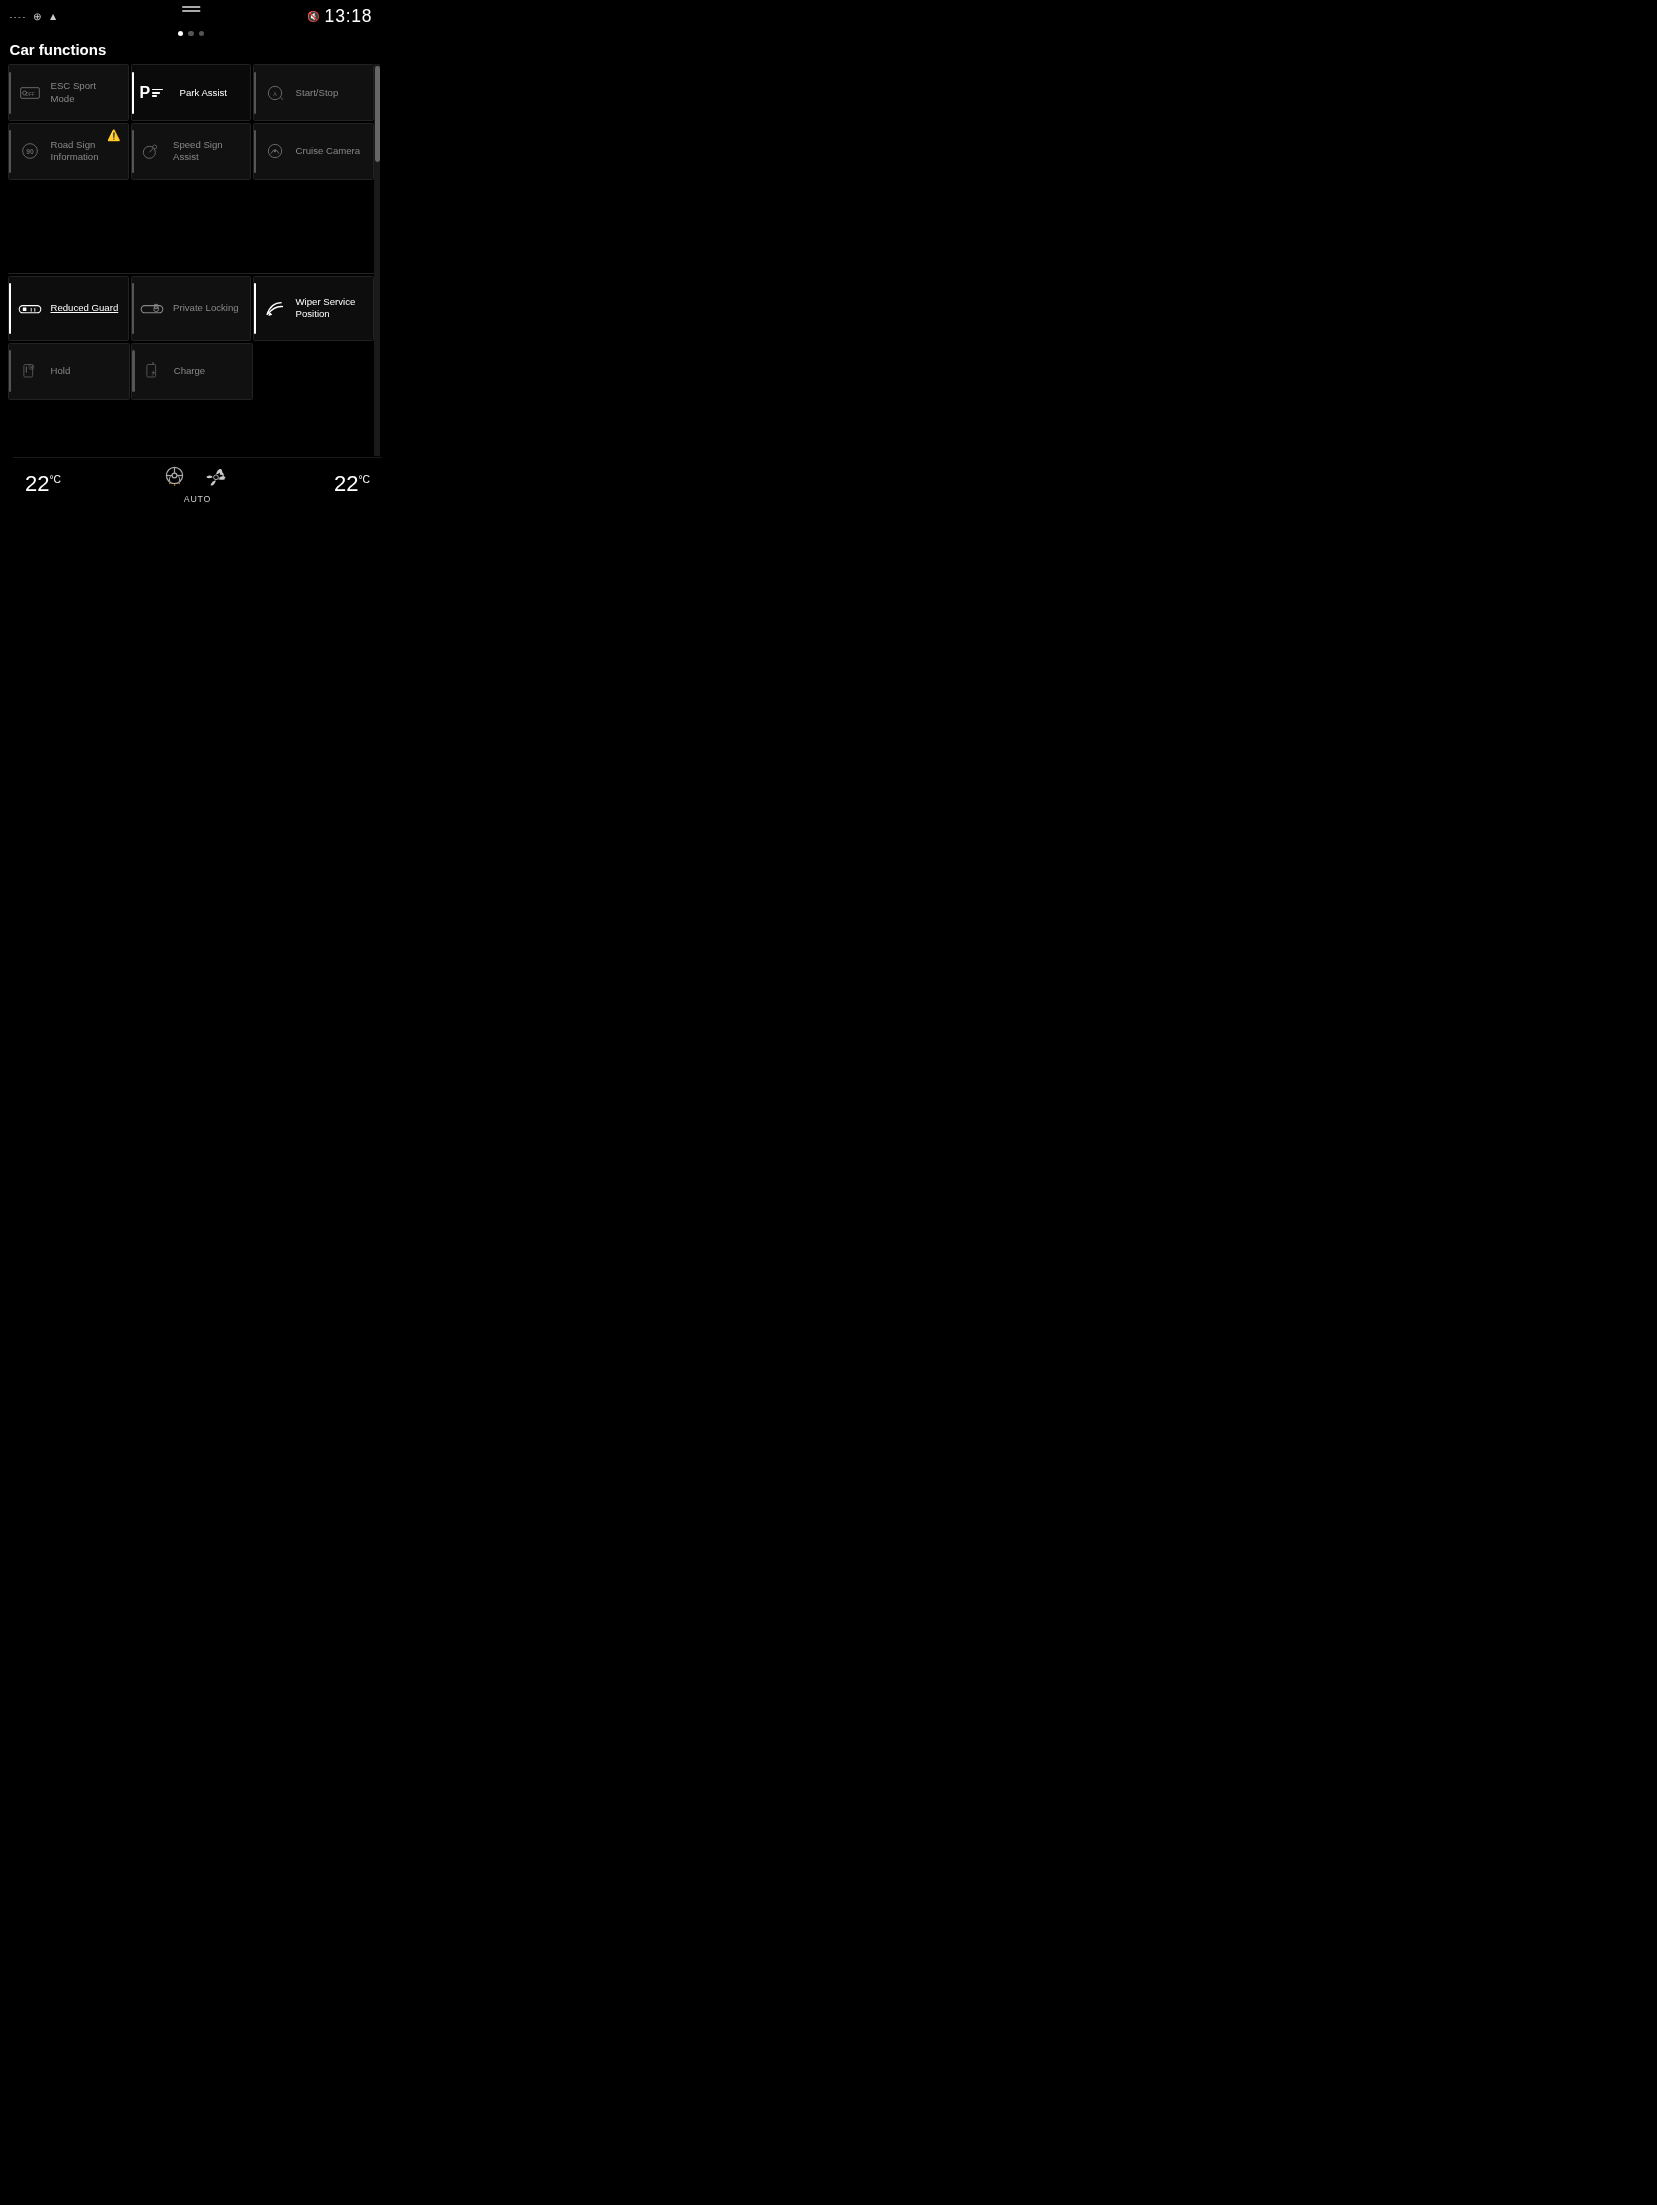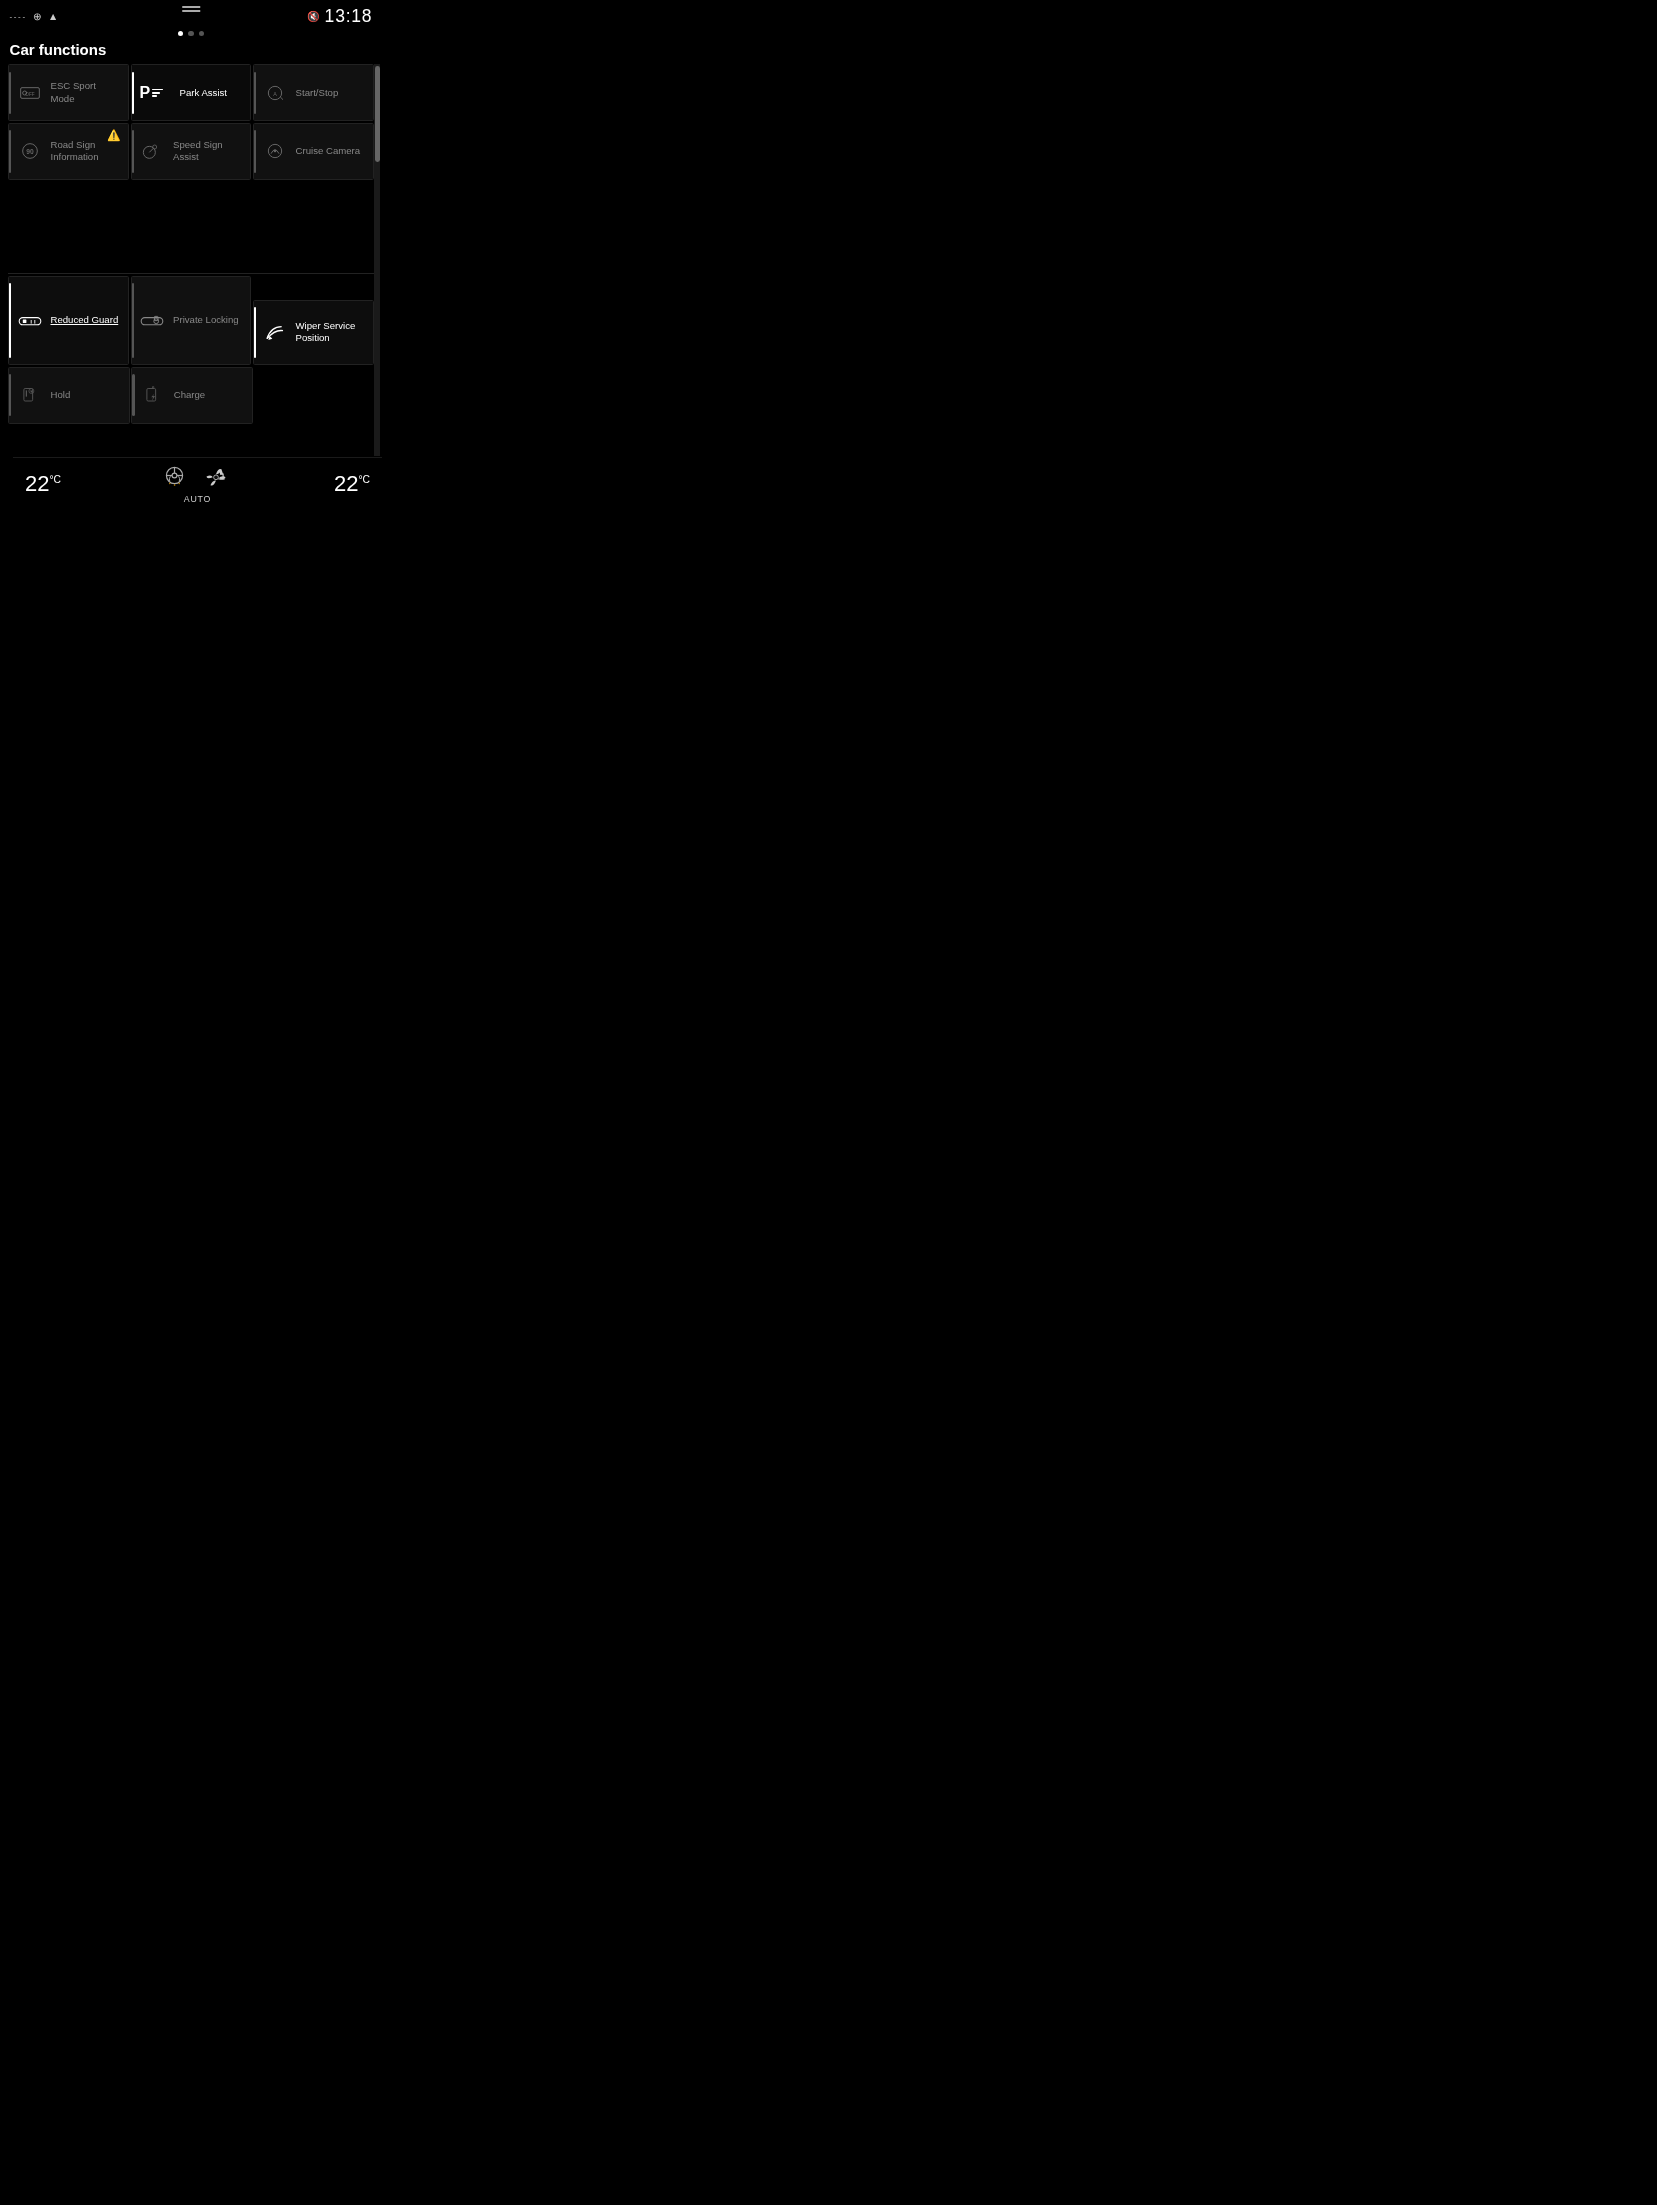--- a/index.html
+++ b/index.html
@@ -399,21 +399,21 @@
         <div class="cell-icon">
           <svg class="svg-icon" viewBox="0 0 40 28" fill="none" xmlns="http://www.w3.org/2000/svg">
             <rect x="2" y="10" width="36" height="12" rx="6" stroke="#888" stroke-width="1.8"></rect>
             <circle cx="27" cy="16" r="4" stroke="#888" stroke-width="1.5"></circle>
             <rect x="24" y="8" width="6" height="7" rx="1" stroke="#888" stroke-width="1.5"></rect>
           </svg>
         </div>
         <span class="cell-label">Private Locking</span>
       </div>
 
-      <div class="grid-cell" style="background:#0d0d0d; min-height:65px;margin-top:24px;">
+      <div class="grid-cell" style="background:#0d0d0d; min-height:65px;">
         <div class="left-bar bright"></div>
         <div class="cell-icon bright">
           <svg class="svg-icon" viewBox="0 0 36 32" fill="none" xmlns="http://www.w3.org/2000/svg">
             <path d="M6 26 Q12 8 28 8" stroke="#fff" stroke-width="2" fill="none"></path>
             <path d="M6 26 Q18 12 30 14" stroke="#fff" stroke-width="2" fill="none"></path>
             <path d="M10 22 L8 28 L14 26 Z" fill="#fff"></path>
           </svg>
         </div>
         <span class="cell-label bright">Wiper Service Position</span>
       </div>

